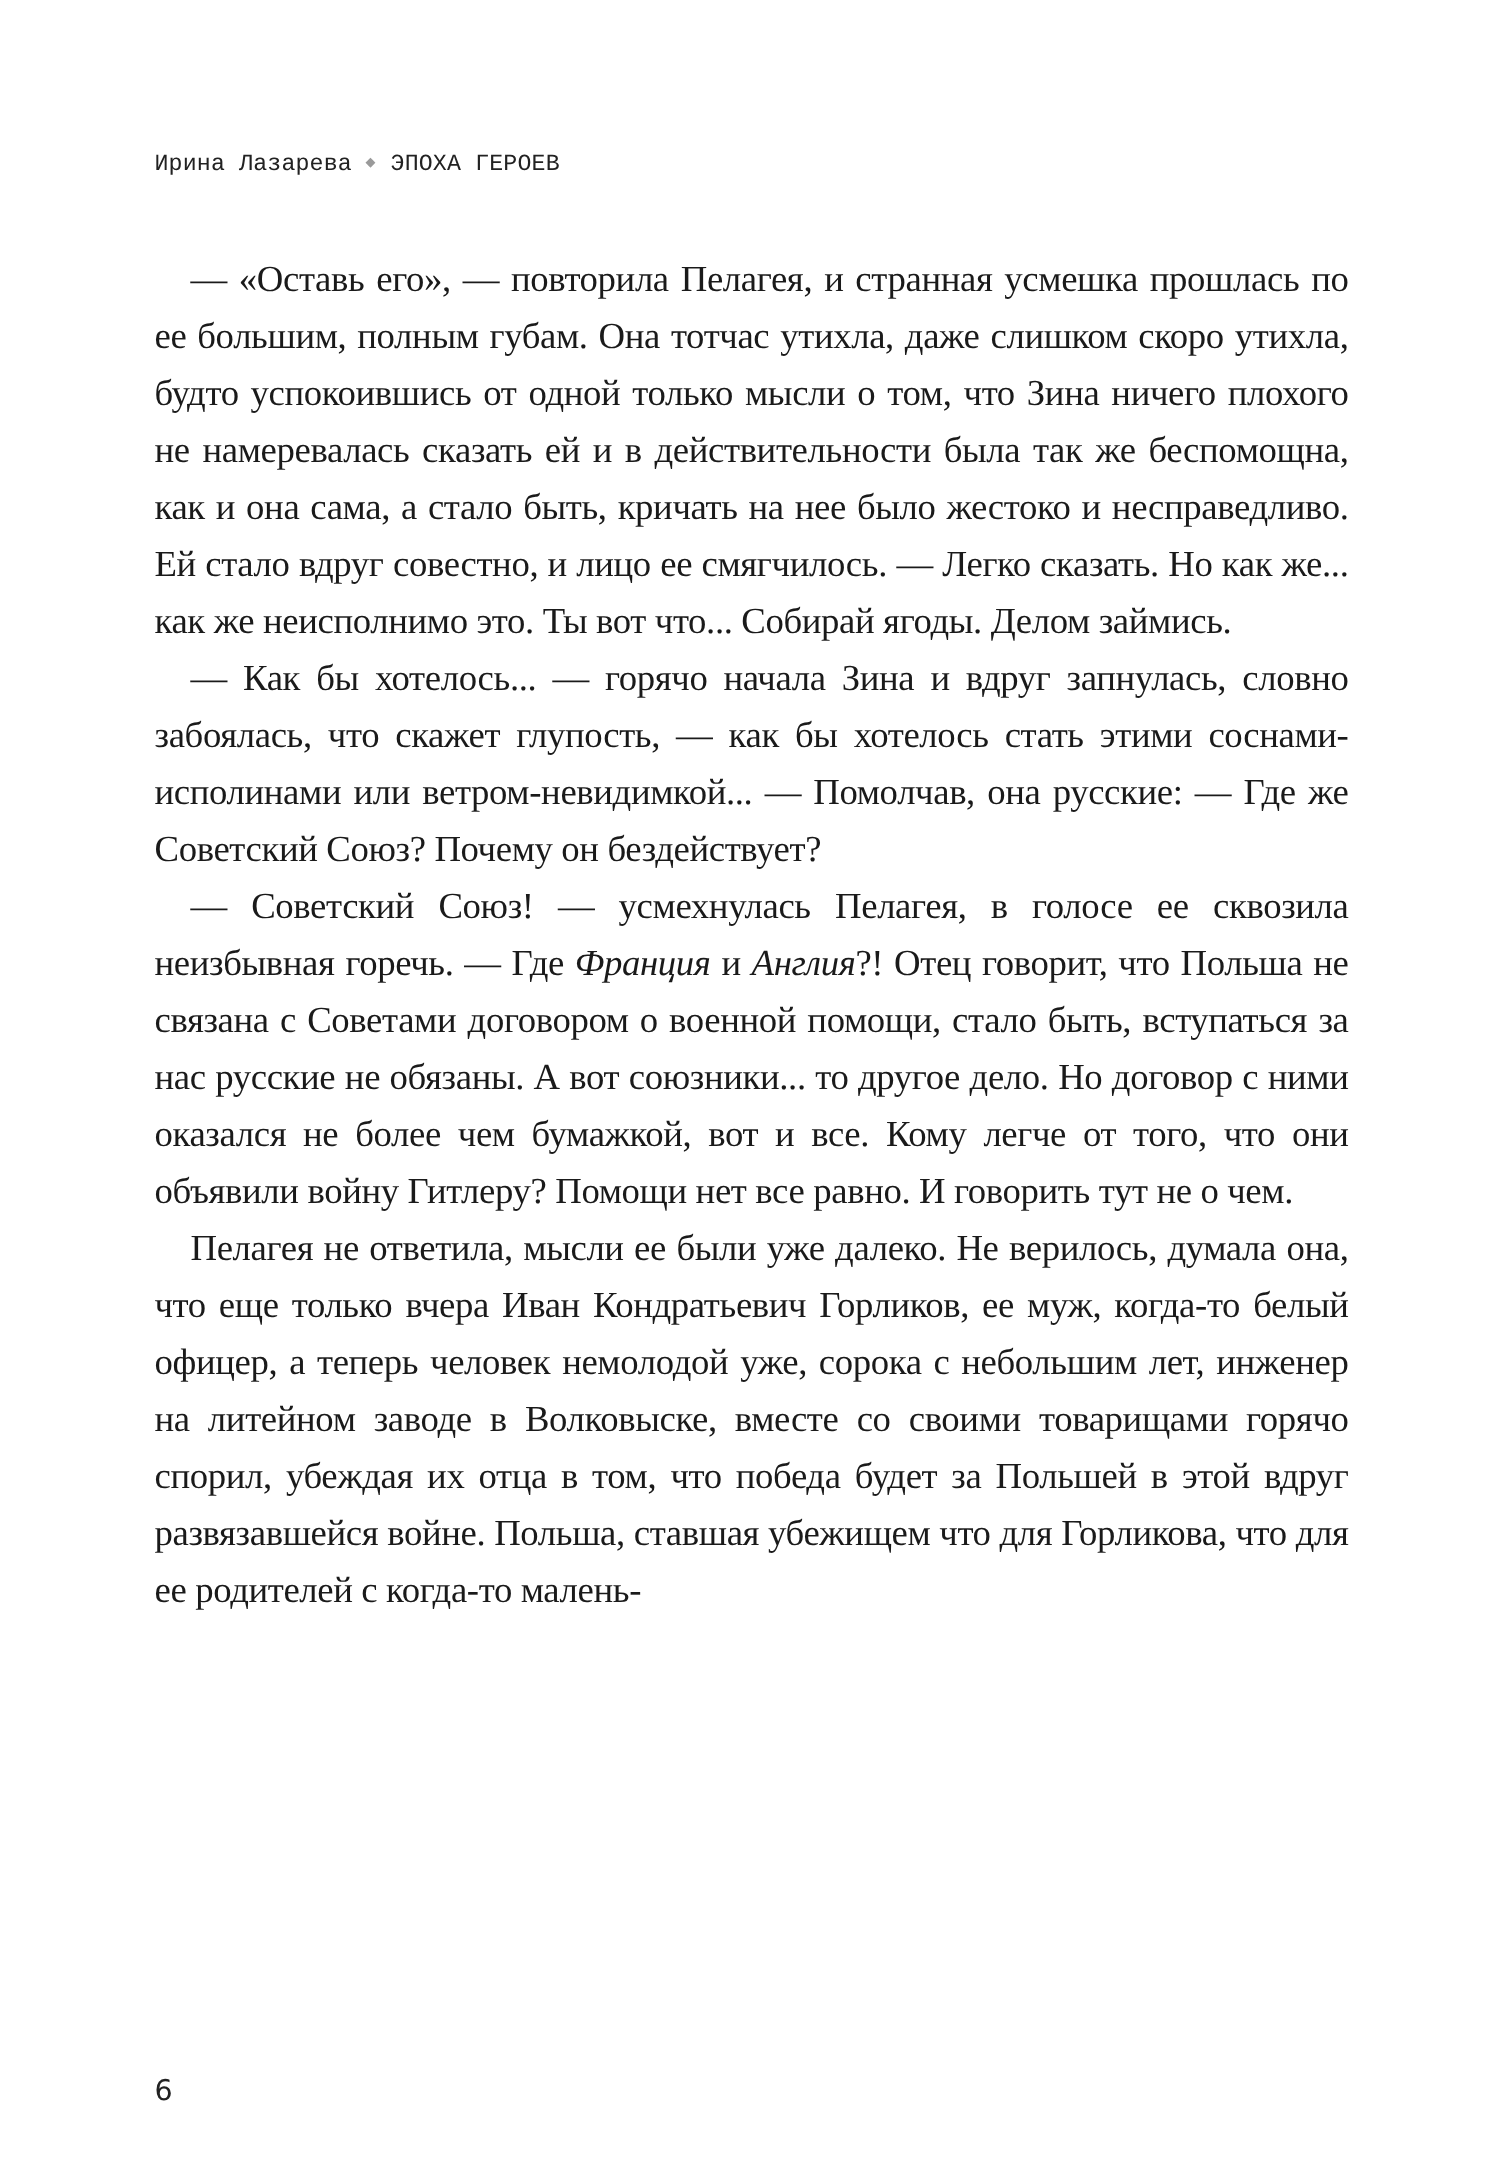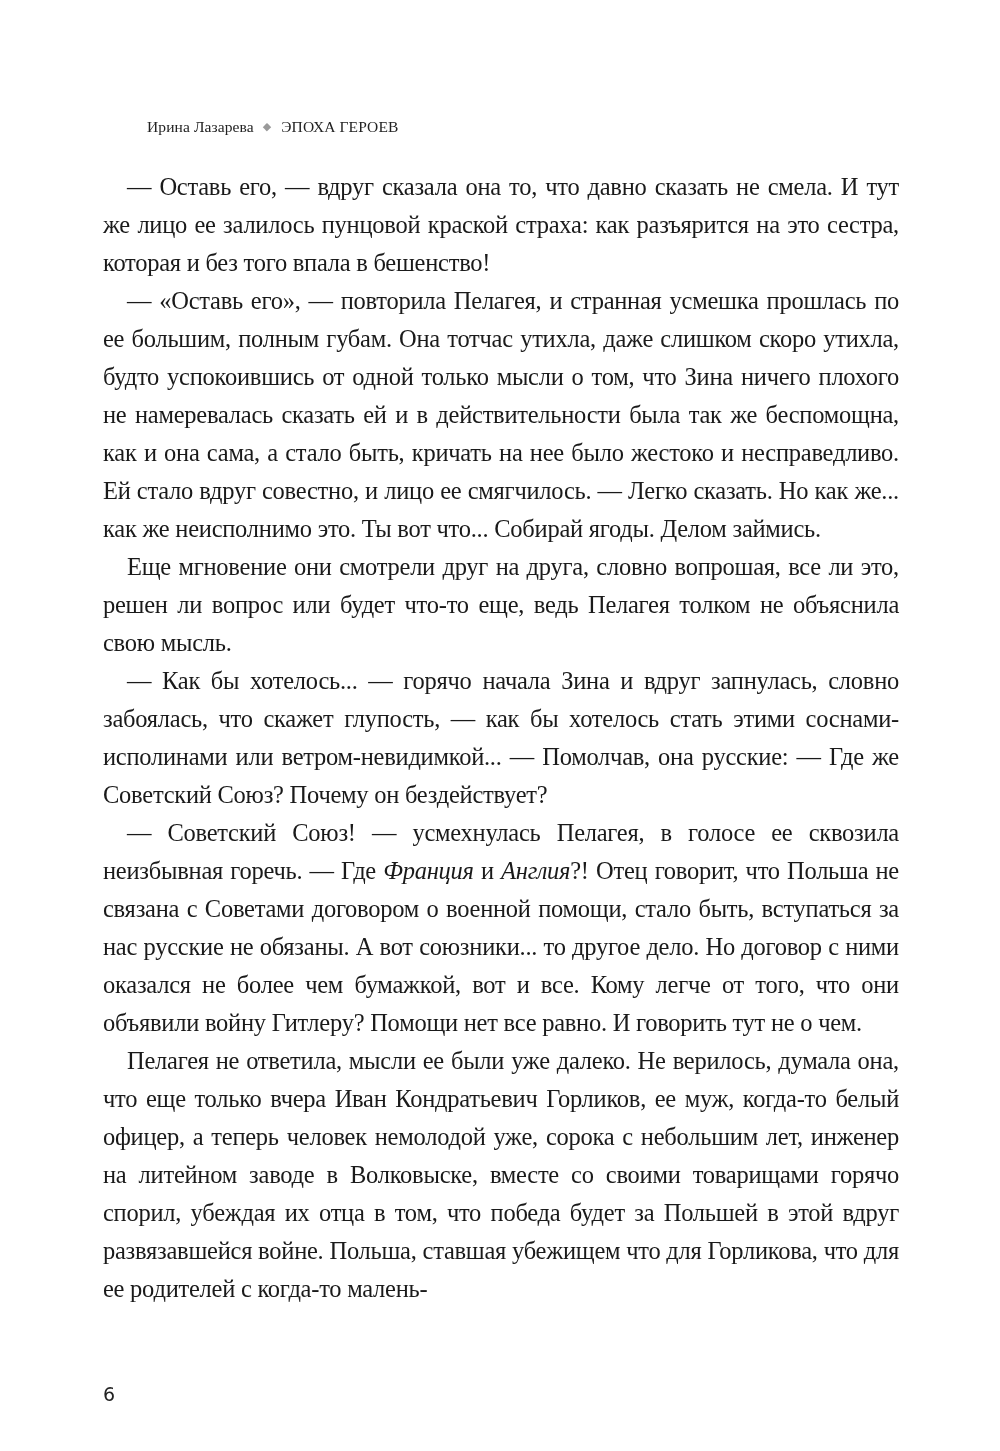--- a/index.html
+++ b/index.html
@@ -1,20 +1,20 @@
 <!DOCTYPE html>
 <html><head>
 <meta charset="utf-8">
 <style>
   html, body { margin: 0; padding: 0; background: #ffffff; }
   body { width: 1000px; height: 1451px; position: relative; overflow: hidden; }
   .running-head {
-    position: absolute; left: 103px; top: 118px;
-    font-family: Liberation Serif, serif; font-size: 15.5px; color: #222;
-    letter-spacing: 0.1px; white-space: nowrap; margin-left: 44px;
+    position: absolute; left: 103px; top: 100px;
+    font-family: Liberation Mono, monospace; font-size: 15.5px; color: #222;
+    letter-spacing: 0.1px; white-space: nowrap;
   }
   .running-head .bullet { color: #9a9a9a; font-size: 11px; margin: 0 10px 0 9px; position: relative; top: -2px; }
   .body-text {
     position: absolute; left: 103px; top: 168px; width: 796px;
     font-family: "Liberation Serif", serif; font-size: 24.5px; line-height: 38px;
     color: #1a1a1a; text-align: justify; letter-spacing: -0.25px;
   }
   .body-text p { margin: 0; text-indent: 24px; }
   .body-text p.cont { text-indent: 0; }
   .body-text em { }
@@ -24,21 +24,19 @@
   }
 </style>
 </head>
 <body>
 
 <div class="running-head">
   <span>Ирина Лазарева</span><span class="bullet">◆</span><span>ЭПОХА ГЕРОЕВ</span>
 </div>
 
 <div class="body-text" id="body-text">
-    <p><span>— Оставь его, — вдруг сказала она то, что давно сказать не смела. И тут же лицо ее залилось пунцовой краской страха: как разъярится на это сестра, которая и без того впала в бешенство!</span></p>
     <p><span>— «Оставь его», — повторила Пелагея, и странная усмешка прошлась по ее большим, полным губам. Она тотчас утихла, даже слишком скоро утихла, будто успокоившись от одной только мысли о том, что Зина ничего плохого не намеревалась сказать ей и в действительности была так же беспомощна, как и она сама, а стало быть, кричать на нее было жестоко и несправедливо. Ей стало вдруг совестно, и лицо ее смягчилось. — Легко сказать. Но как же... как же неисполнимо это. Ты вот что... Собирай ягоды. Делом займись.</span></p>
-    <p><span>Еще мгновение они смотрели друг на друга, словно вопрошая, все ли это, решен ли вопрос или будет что-то еще, ведь Пелагея толком не объяснила свою мысль.</span></p>
     <p><span>— Как бы хотелось... — горячо начала Зина и вдруг запнулась, словно забоялась, что скажет глупость, — как бы хотелось стать этими соснами-исполинами или ветром-невидимкой... — Помолчав, она русские: — Где же Советский Союз? Почему он бездействует?</span></p>
     <p><span>— Советский Союз! — усмехнулась Пелагея, в голосе ее сквозила неизбывная горечь. — Где </span><em>Франция</em><span> и </span><em>Англия</em><span>?! Отец говорит, что Польша не связана с Советами договором о военной помощи, стало быть, вступаться за нас русские не обязаны. А вот союзники... то другое дело. Но договор с ними оказался не более чем бумажкой, вот и все. Кому легче от того, что они объявили войну Гитлеру? Помощи нет все равно. И говорить тут не о чем.</span></p>
     <p><span>Пелагея не ответила, мысли ее были уже далеко. Не верилось, думала она, что еще только вчера Иван Кондратьевич Горликов, ее муж, когда-то белый офицер, а теперь человек немолодой уже, сорока с небольшим лет, инженер на литейном заводе в Волковыске, вместе со своими товарищами горячо спорил, убеждая их отца в том, что победа будет за Польшей в этой вдруг развязавшейся войне. Польша, ставшая убежищем что для Горликова, что для ее родителей с когда-то малень-</span></p>
   </div>
 
 <div class="page-number">6</div>
 
 </body></html>

